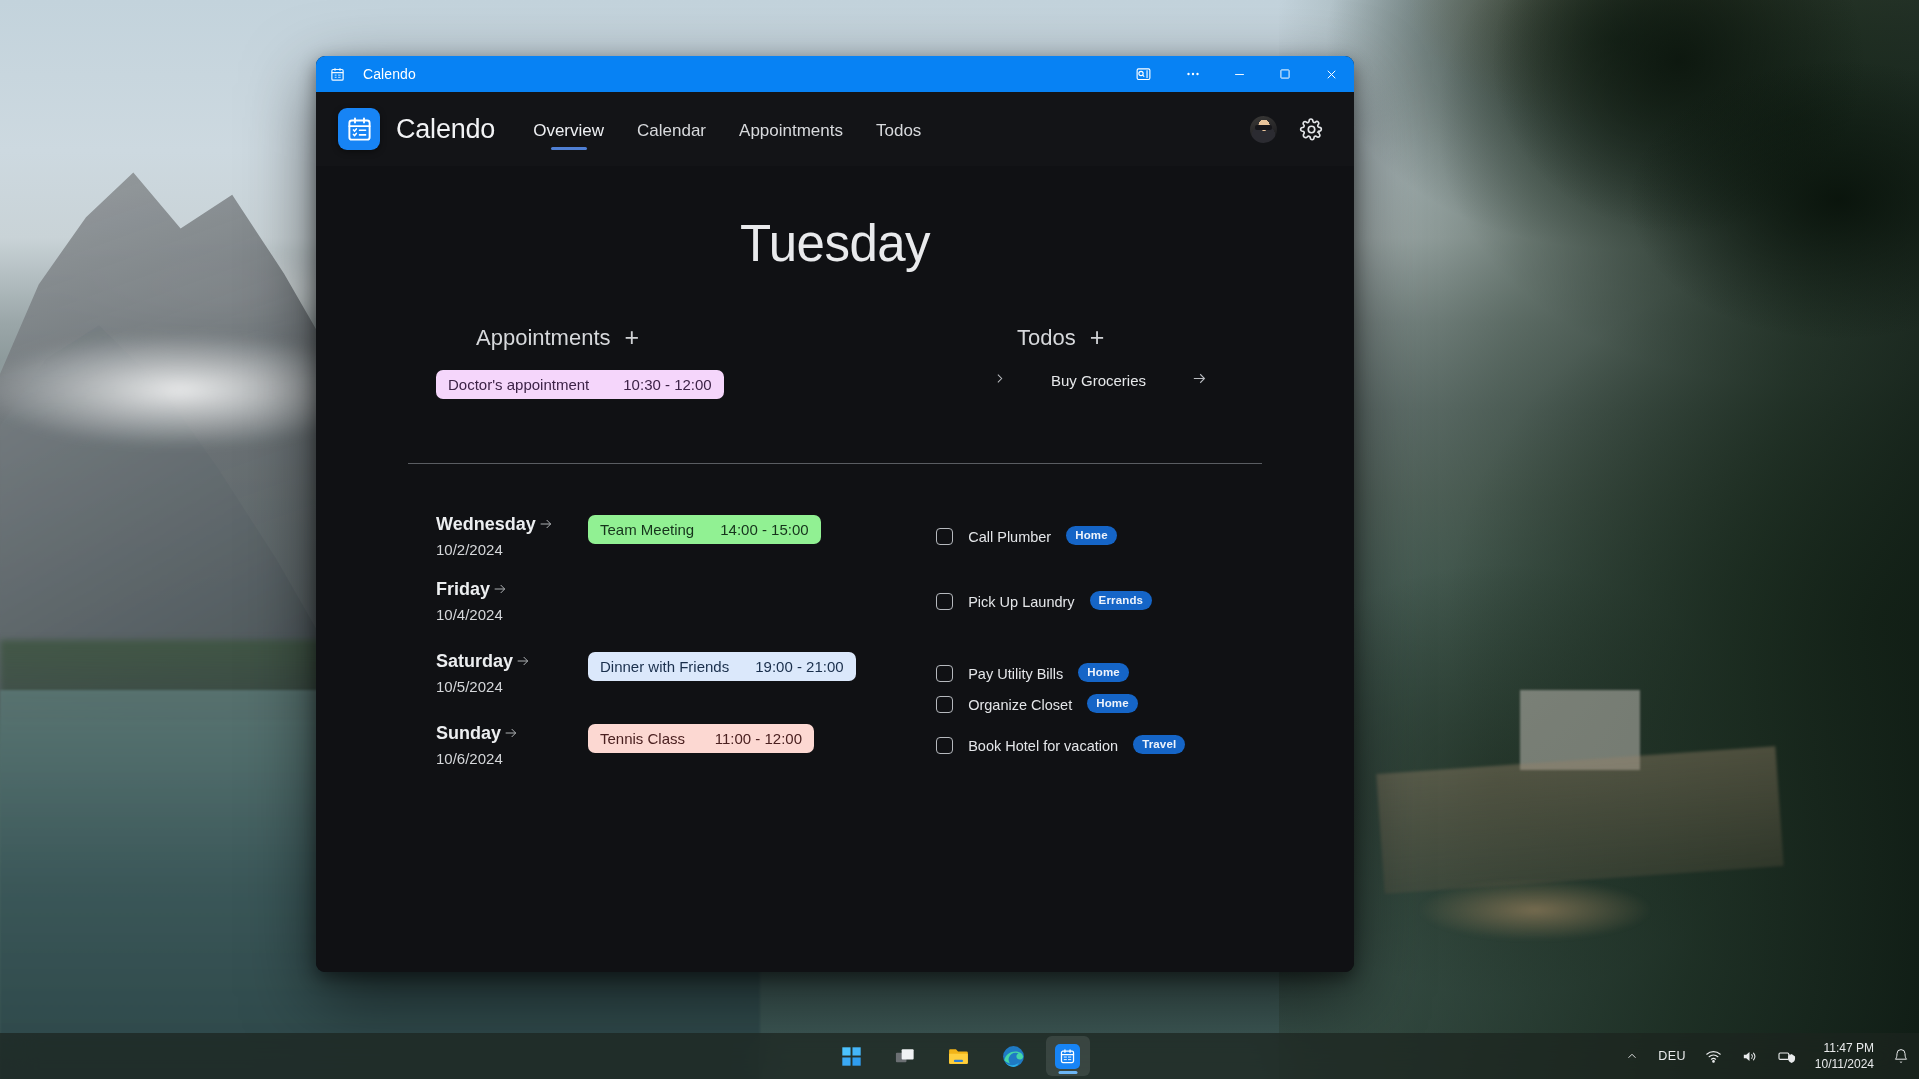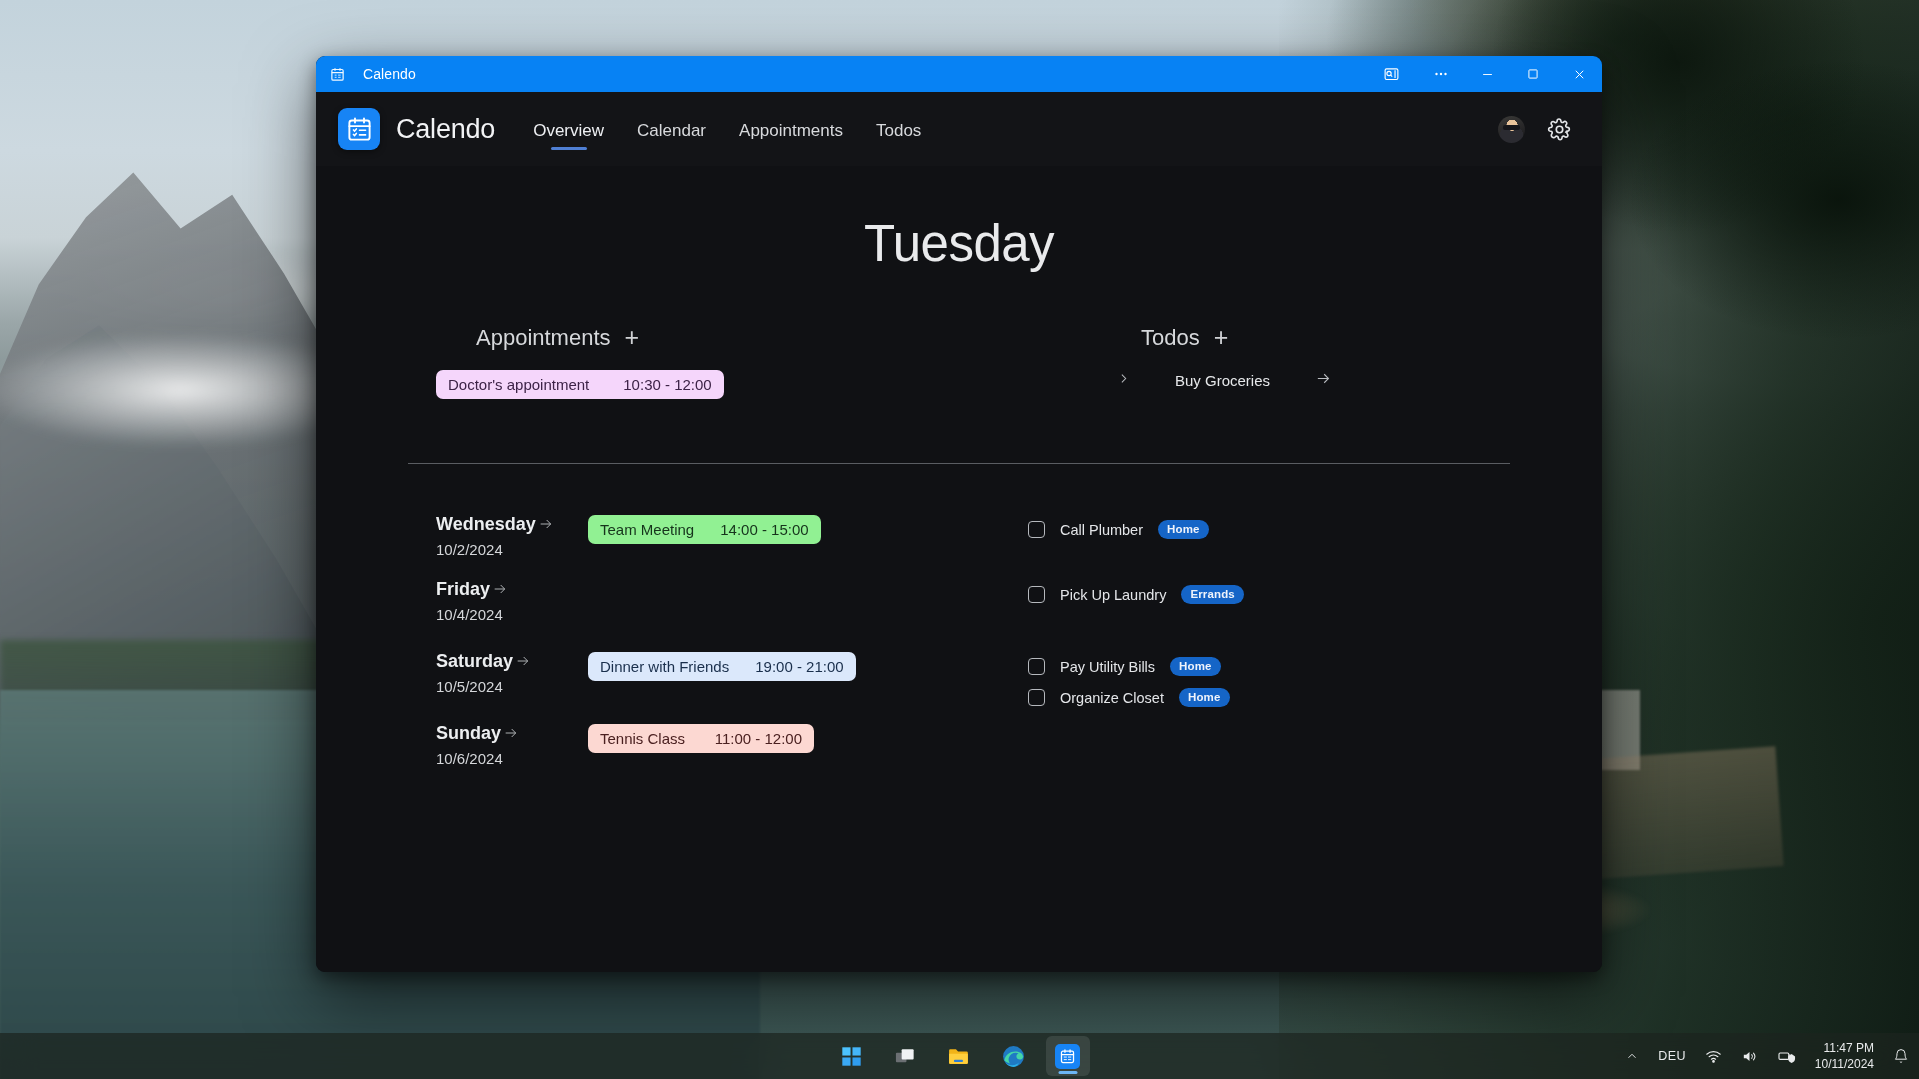--- a/index.html
+++ b/index.html
@@ -78,21 +78,21 @@
     background:rgba(190,186,178,.55); filter:blur(1.2px);
   }
   .wp-boat{
     position:absolute; left:1420px; top:880px; width:230px; height:60px;
     background:radial-gradient(ellipse at 50% 50%, rgba(170,140,100,.6), rgba(170,140,100,0) 72%);
     filter:blur(2px);
   }
 
   
   .window{
-    position:absolute; left:316px; top:56px; width:1286px; height:916px;
+    position:absolute; left:316px; top:56px; width:1038px; height:916px;
     border-radius:9px; overflow:hidden;
     box-shadow:0 26px 70px rgba(0,0,0,.6), 0 6px 18px rgba(0,0,0,.45);
     background:#101114;
   }
   .titlebar{
     height:36px; background:#0782f4; display:flex; align-items:center;
     padding:0 0 0 8px; position:relative;
   }
   .tb-icon{
     width:26px; height:26px; display:flex; align-items:center; justify-content:center;
@@ -200,21 +200,21 @@
 
   .dayrow{ display:flex; align-items:flex-start; height:65px; }
   .dayrow.tall{ height:72px; }
   .daylabel{ width:152px; flex:0 0 auto; }
   .daylabel .dl-top{ display:flex; align-items:flex-end; gap:2px; }
   .daylabel .dl-name{ color:#eceef0; font-size:18px; font-weight:bold; }
   .daylabel .dl-date{ color:#d5d7da; font-size:15px; margin-top:6px; }
   .dayevents{ padding-top:1px; }
   .dayevents .pill{ min-width:226px; gap:26px; }
 
-  .todo-item{ display:flex; align-items:center; gap:15px; height:31px; }
+  .todo-item{ display:flex; align-items:flex-end; gap:15px; height:31px; }
   .cbox{
     width:17px; height:17px; border:1.6px solid #b6b9be; border-radius:4px;
     flex:0 0 auto; background:transparent; cursor:default;
   }
   .todo-label{ color:#e4e6e9; font-size:14.5px; }
   .tag{
     font-size:11.5px; color:#eef3fb; background:#1565c7; border-radius:10px;
     padding:3px 9px; line-height:1.1; font-weight:bold; letter-spacing:.15px;
   }
   .todo-group{ margin-bottom:0; }
@@ -496,20 +496,29 @@
               <span class="tag">Home</span>
             </div>
             <div class="todo-item">
               <span class="cbox"></span>
               <span class="todo-label">Organize Closet</span>
               <span class="tag">Home</span>
             </div>
           </div>
         </div>
 
+        <div class="dayrow tall">
+          <div class="todo-group">
+            <div class="todo-item">
+              <span class="cbox"></span>
+              <span class="todo-label">Book Hotel for vacation</span>
+              <span class="tag">Travel</span>
+            </div>
+          </div>
+        </div>
 
       </div>
     </div>
   </div>
 </div>
 
 <div class="taskbar">
   <div class="tb-center">
 
     <div class="tb-app">

